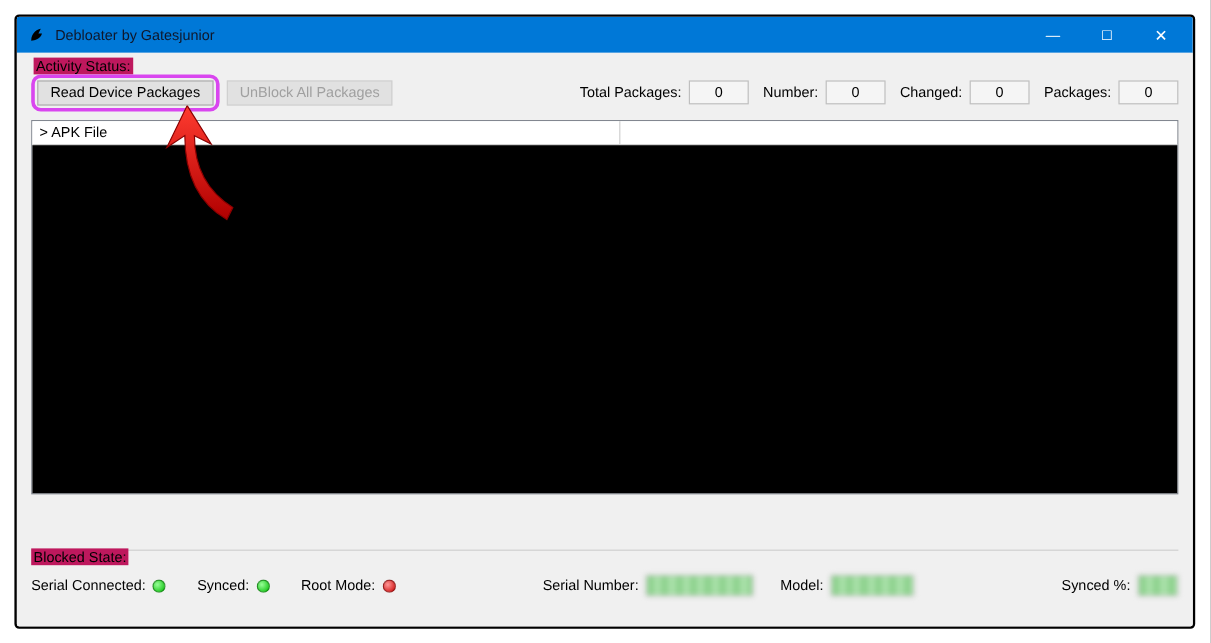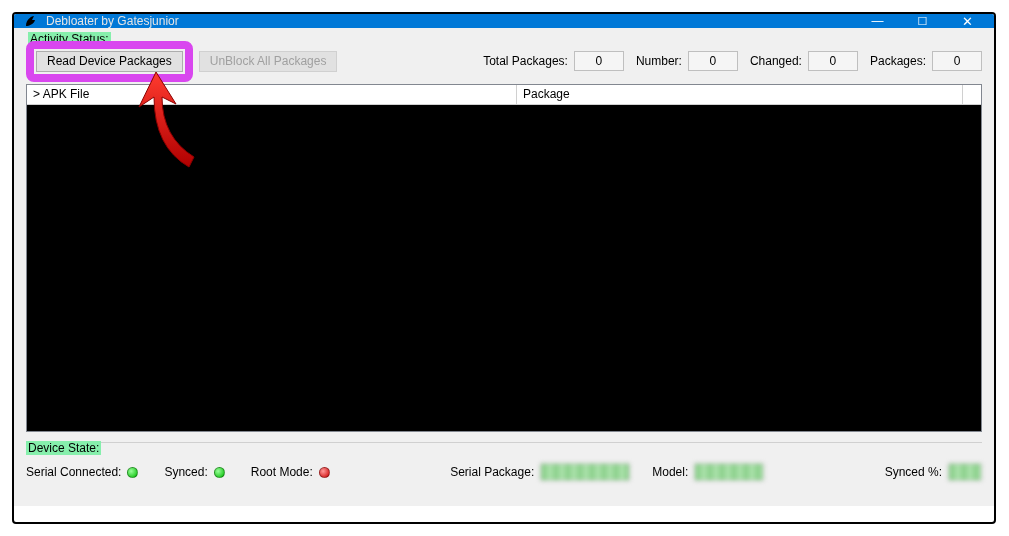--- a/index.html
+++ b/index.html
@@ -14,23 +14,23 @@
   .window {
     width: 984px;
     height: 512px;
     border: 2px solid #000;
     border-radius: 4px;
     background: #fff;
     position: relative;
     overflow: hidden;
   }
   .titlebar {
-    height: 14px;
+    height: 30px;
     background: #0078d7;
-    color: #e5e5e5;
+    color: #0f172a;
     display: flex;
     align-items: center;
     padding: 0 4px 0 8px;
   }
   .titlebar .app-icon {
     width: 16px; height: 16px;
     margin-right: 8px;
     display: inline-flex;
     align-items: center;
     justify-content: center;
@@ -48,21 +48,21 @@
 
   .content {
     background: #f0f0f0;
     height: calc(100% - 30px);
     position: relative;
   }
 
   .group-label {
     position: absolute;
     font-size: 12px;
-    background: #86efac;
+    background: #be185d;
     padding: 0 2px;
   }
 
   .topbar {
     position: absolute;
     top: 20px; left: 12px; right: 12px;
     height: 26px;
     display: flex;
     align-items: center;
     gap: 6px;
@@ -75,41 +75,41 @@
     font-size: 12px;
     display: inline-flex;
     align-items: center;
     cursor: default;
   }
   .btn.disabled {
     color: #a0a0a0;
     border-color: #d0d0d0;
   }
   .highlight {
-    border: 8px solid #d946ef;
+    border: 3px solid #d946ef;
     border-radius: 8px;
     padding: 2px;
     display: inline-flex;
     position: relative;
   }
   .stat-label { margin-left: 6px; }
   .stat-box {
     width: 50px; height: 20px;
     background: #f5f5f5;
     border: 1px solid #bfbfbf;
     text-align: center;
     line-height: 18px;
     font-size: 12px;
   }
   .spacer { flex: 1; }
 
   .table-wrap {
     position: absolute;
     top: 56px; left: 12px; right: 12px;
-    height: 348px;
+    height: 312px;
     background: #fff;
     border: 1px solid #828790;
   }
   .table-header {
     height: 20px;
     background: #fff;
     border-bottom: 1px solid #d0d0d0;
     display: flex;
   }
   .th {
@@ -197,49 +197,48 @@
       <span class="stat-box">0</span>
       <span class="stat-label">Changed:</span>
       <span class="stat-box">0</span>
       <span class="stat-label">Packages:</span>
       <span class="stat-box">0</span>
     </div>
 
     <div class="table-wrap">
       <div class="table-header">
         <div class="th col1">&gt; APK File</div>
-        <div class="th col2">Package</div>
         <div class="th col3"></div>
       </div>
       <div class="table-body"></div>
     </div>
 
     <svg class="arrow" viewBox="0 0 80 100">
       <defs>
         <linearGradient id="rg" x1="0" y1="0" x2="0" y2="1">
           <stop offset="0" stop-color="#ff3b30"></stop>
           <stop offset="1" stop-color="#b00000"></stop>
         </linearGradient>
       </defs>
       <path d="M55 95 Q20 75 20 25 L5 35 L22 0 L42 32 L28 25 Q28 65 60 85 Z" fill="url(#rg)" stroke="#8a0000" stroke-width="1"></path>
     </svg>
 
     <div class="statusbar">
-      <span class="group-label" style="top:-2px;left:0;">Device State:</span>
+      <span class="group-label" style="top:-2px;left:0;">Blocked State:</span>
       <div class="status-row">
         <span>Serial Connected:</span>
         <span class="led green"></span>
         <span style="width:14px"></span>
         <span>Synced:</span>
         <span class="led green"></span>
         <span style="width:14px"></span>
         <span>Root Mode:</span>
         <span class="led red"></span>
         <span class="spacer"></span>
-        <span>Serial Package:</span>
+        <span>Serial Number:</span>
         <span class="blur-box" style="width:90px"></span>
         <span style="width:10px"></span>
         <span>Model:</span>
         <span class="blur-box" style="width:70px"></span>
         <span class="spacer"></span>
         <span>Synced %:</span>
         <span class="blur-box" style="width:34px"></span>
       </div>
     </div>
   </div>

